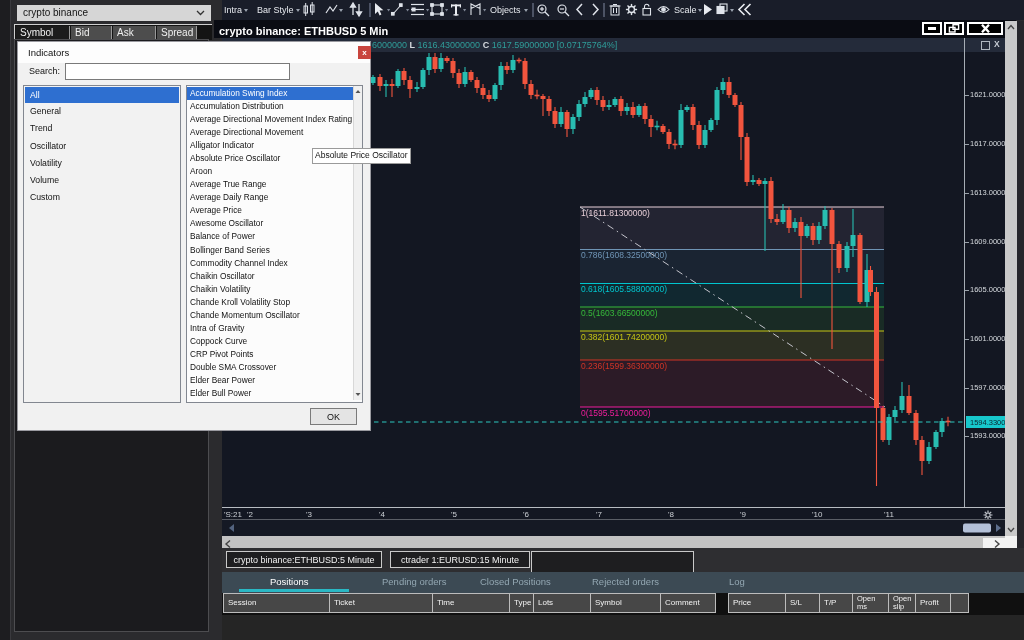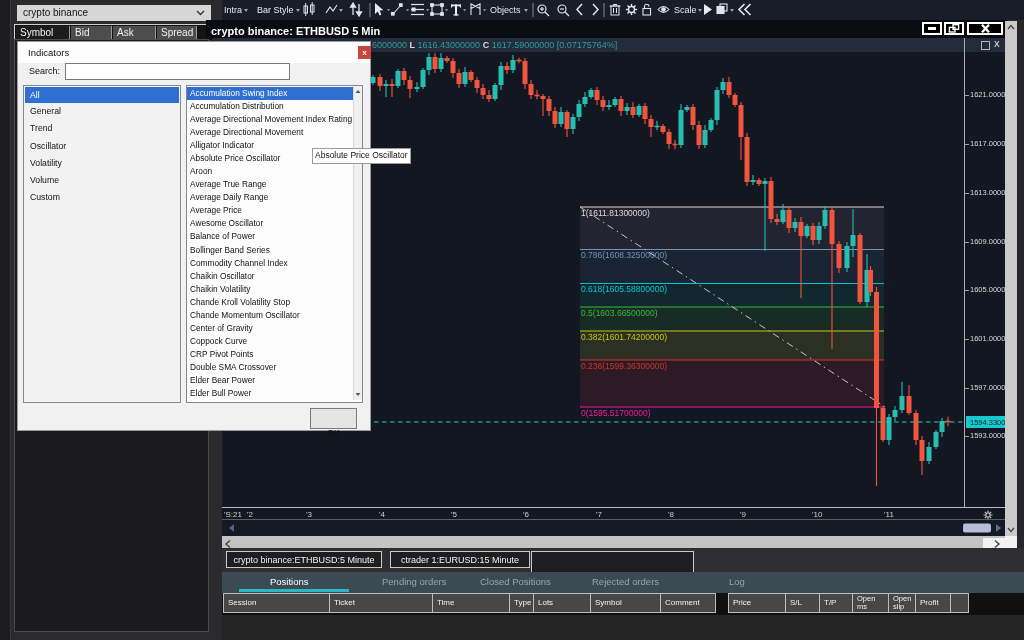--- a/index.html
+++ b/index.html
@@ -122,21 +122,21 @@
 <path d="M522.5 4 l-5.5 5.5 5.5 5.5 M528.5 4 l-5.5 5.5 5.5 5.5" stroke="#e8ebf0" fill="none" stroke-width="1.6"></path>
 <path d="M165 9 l3.2 0 l-1.6 2.4 z" fill="#7e8694"></path>
 <path d="M184 9 l3.2 0 l-1.6 2.4 z" fill="#7e8694"></path>
 <path d="M204 9 l3.2 0 l-1.6 2.4 z" fill="#7e8694"></path>
 <path d="M223 9 l3.2 0 l-1.6 2.4 z" fill="#7e8694"></path>
 <path d="M241 9 l3.2 0 l-1.6 2.4 z" fill="#7e8694"></path>
 <path d="M261 9 l3.2 0 l-1.6 2.4 z" fill="#7e8694"></path>
       </svg>
 </div>
 
-<div class="abs" style="left:206px;top:20px;width:802px;height:18px;background:#0a0c13;color:#fff;font-size:11px;font-weight:bold;padding:5px 0 0 5px;box-sizing:border-box">crypto binance: ETHBUSD 5 Min</div>
+<div class="abs" style="left:214px;top:20px;width:802px;height:18px;background:#0a0c13;color:#fff;font-size:11px;font-weight:bold;padding:5px 0 0 5px;box-sizing:border-box">crypto binance: ETHBUSD 5 Min</div>
 <div class="abs" style="left:922px;top:22px;width:16px;height:9px;background:#000;border:2px solid #fff">
       <div class="abs" style="left:4px;top:3px;width:8px;height:3px;background:#fff"></div>
     </div>
 <div class="abs" style="left:944px;top:22px;width:16px;height:9px;background:#000;border:2px solid #fff">
       <svg width="16" height="9" style="position:absolute;left:0;top:0">
         <g fill="none" stroke="#fff" stroke-width="1.4">
           <rect x="7" y="0.7" width="5.6" height="4.6"></rect>
           <rect x="3.4" y="3.4" width="5.6" height="4.6"></rect>
         </g>
       </svg>
@@ -502,30 +502,30 @@
         <div style="position:absolute;left:3px;top:106.3px;font-size:8.3px;color:#111;white-space:nowrap">Average Daily Range</div>
         <div style="position:absolute;left:3px;top:119.4px;font-size:8.3px;color:#111;white-space:nowrap">Average Price</div>
         <div style="position:absolute;left:3px;top:132.4px;font-size:8.3px;color:#111;white-space:nowrap">Awesome Oscillator</div>
         <div style="position:absolute;left:3px;top:145.4px;font-size:8.3px;color:#111;white-space:nowrap">Balance of Power</div>
         <div style="position:absolute;left:3px;top:158.5px;font-size:8.3px;color:#111;white-space:nowrap">Bollinger Band Series</div>
         <div style="position:absolute;left:3px;top:171.5px;font-size:8.3px;color:#111;white-space:nowrap">Commodity Channel Index</div>
         <div style="position:absolute;left:3px;top:184.6px;font-size:8.3px;color:#111;white-space:nowrap">Chaikin Oscillator</div>
         <div style="position:absolute;left:3px;top:197.6px;font-size:8.3px;color:#111;white-space:nowrap">Chaikin Volatility</div>
         <div style="position:absolute;left:3px;top:210.6px;font-size:8.3px;color:#111;white-space:nowrap">Chande Kroll Volatility Stop</div>
         <div style="position:absolute;left:3px;top:223.7px;font-size:8.3px;color:#111;white-space:nowrap">Chande Momentum Oscillator</div>
-        <div style="position:absolute;left:3px;top:236.7px;font-size:8.3px;color:#111;white-space:nowrap">Center of Gravity</div>
+        <div style="position:absolute;left:3px;top:236.7px;font-size:8.3px;color:#111;white-space:nowrap">Intra of Gravity</div>
         <div style="position:absolute;left:3px;top:249.8px;font-size:8.3px;color:#111;white-space:nowrap">Coppock Curve</div>
         <div style="position:absolute;left:3px;top:262.8px;font-size:8.3px;color:#111;white-space:nowrap">CRP Pivot Points</div>
         <div style="position:absolute;left:3px;top:275.8px;font-size:8.3px;color:#111;white-space:nowrap">Double SMA Crossover</div>
         <div style="position:absolute;left:3px;top:288.9px;font-size:8.3px;color:#111;white-space:nowrap">Elder Bear Power</div>
         <div style="position:absolute;left:3px;top:301.9px;font-size:8.3px;color:#111;white-space:nowrap">Elder Bull Power</div>
    <div class="abs" style="left:166px;top:0;width:8px;height:314px;background:#f0f0f0;border-left:1px solid #d8d8d8">
      <svg width="8" height="314">
             <path d="M1.5 7 l2.5-3 2.5 3 z" fill="#555"></path>
             <path d="M1.5 307 l2.5 3 2.5-3 z" fill="#555"></path>
           </svg>
    </div>
  </div>
- <div class="abs" style="left:292px;top:366px;width:47px;height:17px;background:#e4e4e4;border:1px solid #7a7a7a;font-size:9px;color:#111;text-align:center;padding-top:19px;box-sizing:border-box">OK</div>
+ <div class="abs" style="left:292px;top:366px;width:47px;height:17px;background:#e4e4e4;border:1px solid #7a7a7a;font-size:9px;color:#111;text-align:center;padding-top:3px;box-sizing:border-box">OK</div>
 </div>
 
 <div class="abs" style="left:312px;top:148px;height:13px;background:#fff;border:1px solid #9a9a9a;font-size:8.5px;color:#111;padding:1px 2px 0 2px;z-index:12;white-space:nowrap">Absolute Price Oscillator</div>
 
 </div>
 </body></html>

